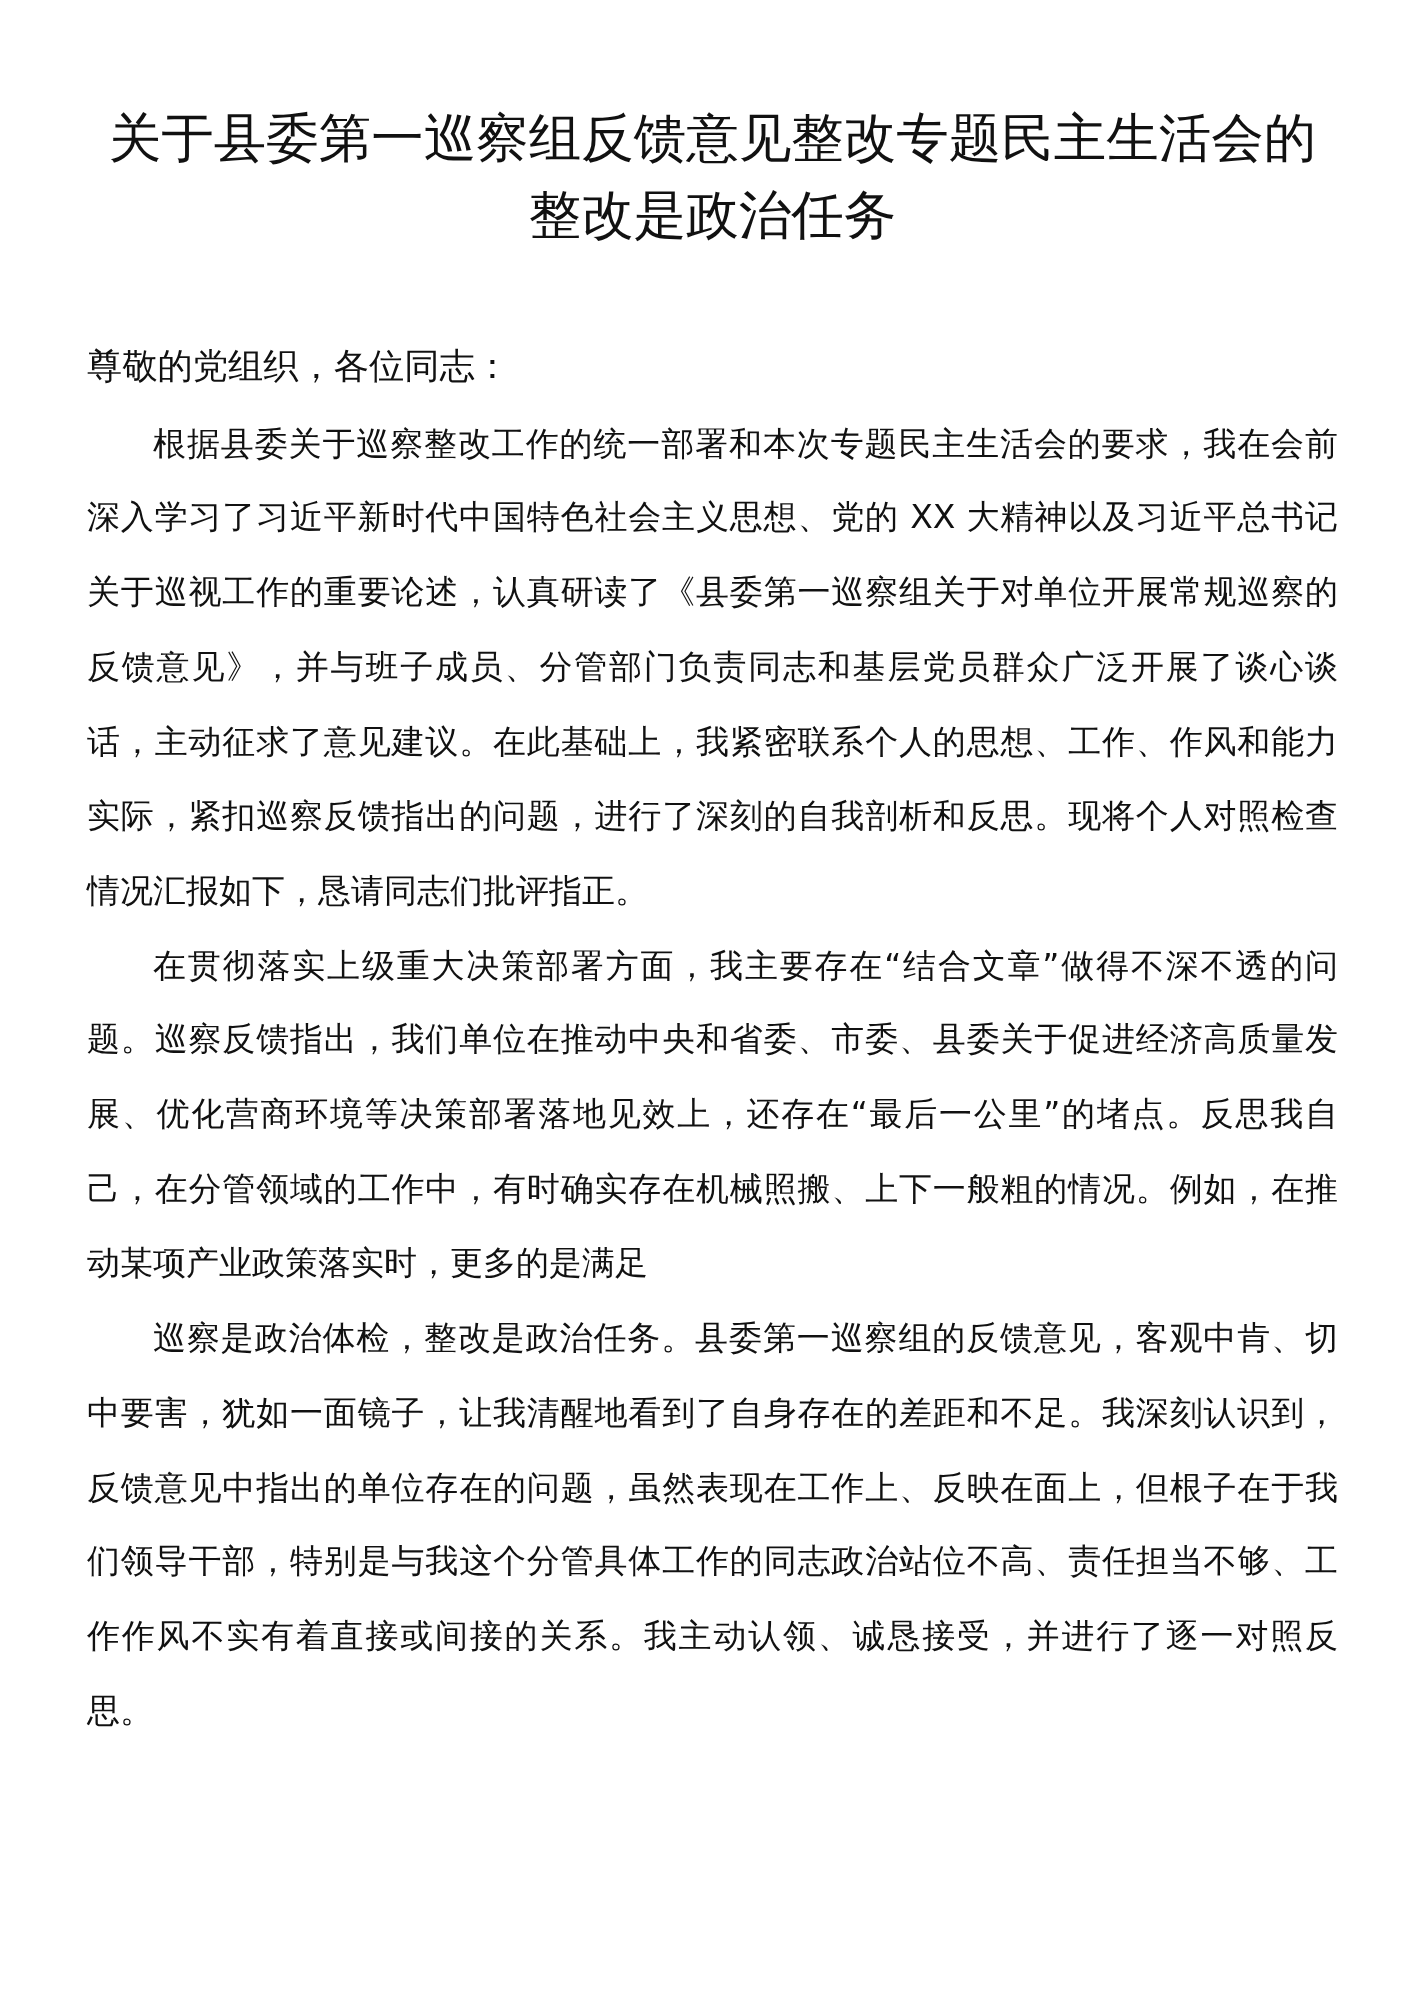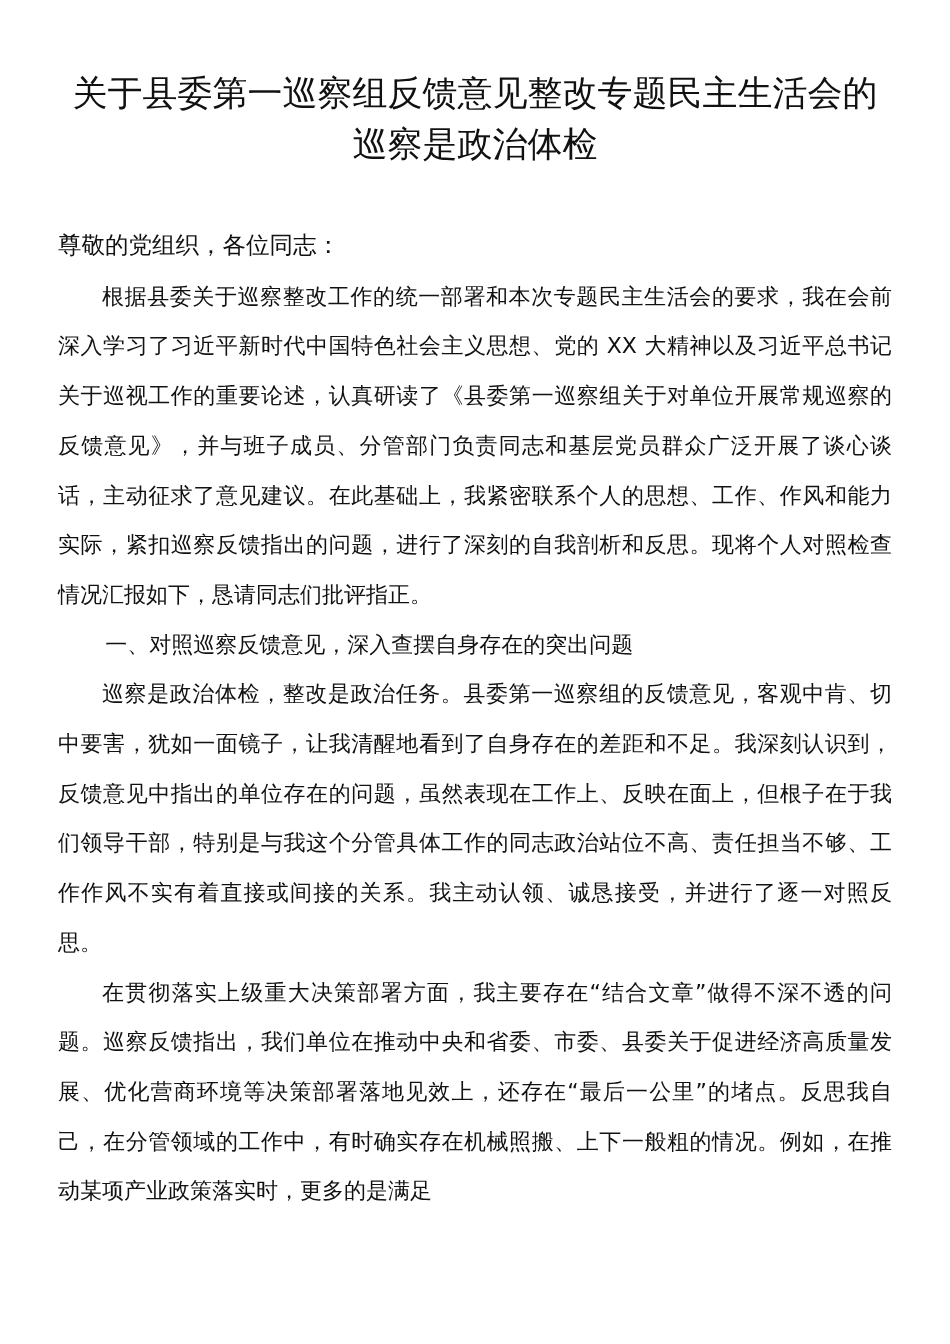--- a/index.html
+++ b/index.html
@@ -51,25 +51,24 @@
       text-indent: 2.15em;
       font-weight: normal;
     }
   </style>
 </head>
 <body>
 
 <div class="page">
   <h1 class="title">
     <div>关于县委第一巡察组反馈意见整改专题民主生活会的</div>
-    <div>巡察是政治体检</div>
+    <div>整改是政治任务</div>
   </h1>
 
   <p class="salutation">尊敬的党组织，各位同志：</p>
 
   <p class="para">根据县委关于巡察整改工作的统一部署和本次专题民主生活会的要求，我在会前深入学习了习近平新时代中国特色社会主义思想、党的 XX 大精神以及习近平总书记关于巡视工作的重要论述，认真研读了《县委第一巡察组关于对单位开展常规巡察的反馈意见》，并与班子成员、分管部门负责同志和基层党员群众广泛开展了谈心谈话，主动征求了意见建议。在此基础上，我紧密联系个人的思想、工作、作风和能力实际，紧扣巡察反馈指出的问题，进行了深刻的自我剖析和反思。现将个人对照检查情况汇报如下，恳请同志们批评指正。</p>
 
-  <h2 class="section-heading">一、对照巡察反馈意见，深入查摆自身存在的突出问题</h2>
+
+  <p class="para">在贯彻落实上级重大决策部署方面，我主要存在“结合文章”做得不深不透的问题。巡察反馈指出，我们单位在推动中央和省委、市委、县委关于促进经济高质量发展、优化营商环境等决策部署落地见效上，还存在“最后一公里”的堵点。反思我自己，在分管领域的工作中，有时确实存在机械照搬、上下一般粗的情况。例如，在推动某项产业政策落实时，更多的是满足</p>
 
   <p class="para">巡察是政治体检，整改是政治任务。县委第一巡察组的反馈意见，客观中肯、切中要害，犹如一面镜子，让我清醒地看到了自身存在的差距和不足。我深刻认识到，反馈意见中指出的单位存在的问题，虽然表现在工作上、反映在面上，但根子在于我们领导干部，特别是与我这个分管具体工作的同志政治站位不高、责任担当不够、工作作风不实有着直接或间接的关系。我主动认领、诚恳接受，并进行了逐一对照反思。</p>
-
-  <p class="para">在贯彻落实上级重大决策部署方面，我主要存在“结合文章”做得不深不透的问题。巡察反馈指出，我们单位在推动中央和省委、市委、县委关于促进经济高质量发展、优化营商环境等决策部署落地见效上，还存在“最后一公里”的堵点。反思我自己，在分管领域的工作中，有时确实存在机械照搬、上下一般粗的情况。例如，在推动某项产业政策落实时，更多的是满足</p>
 </div>
 
 </body></html>

